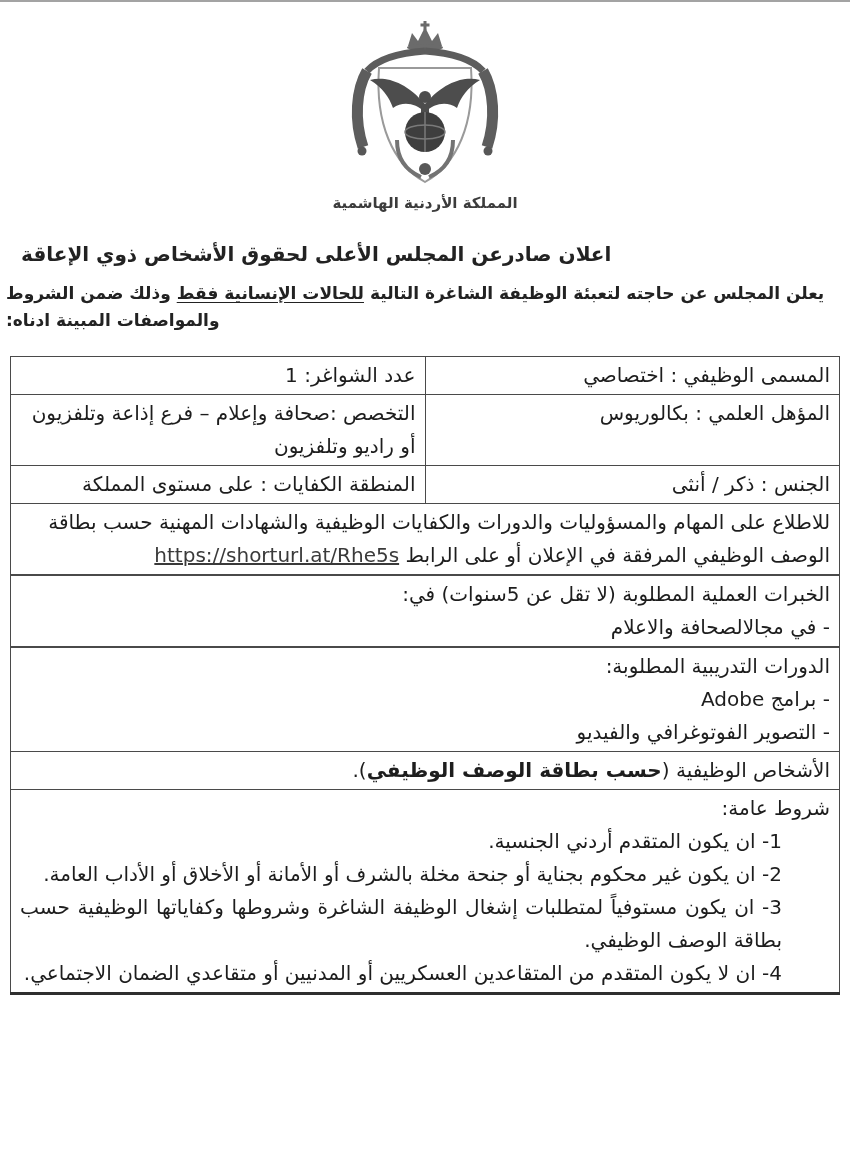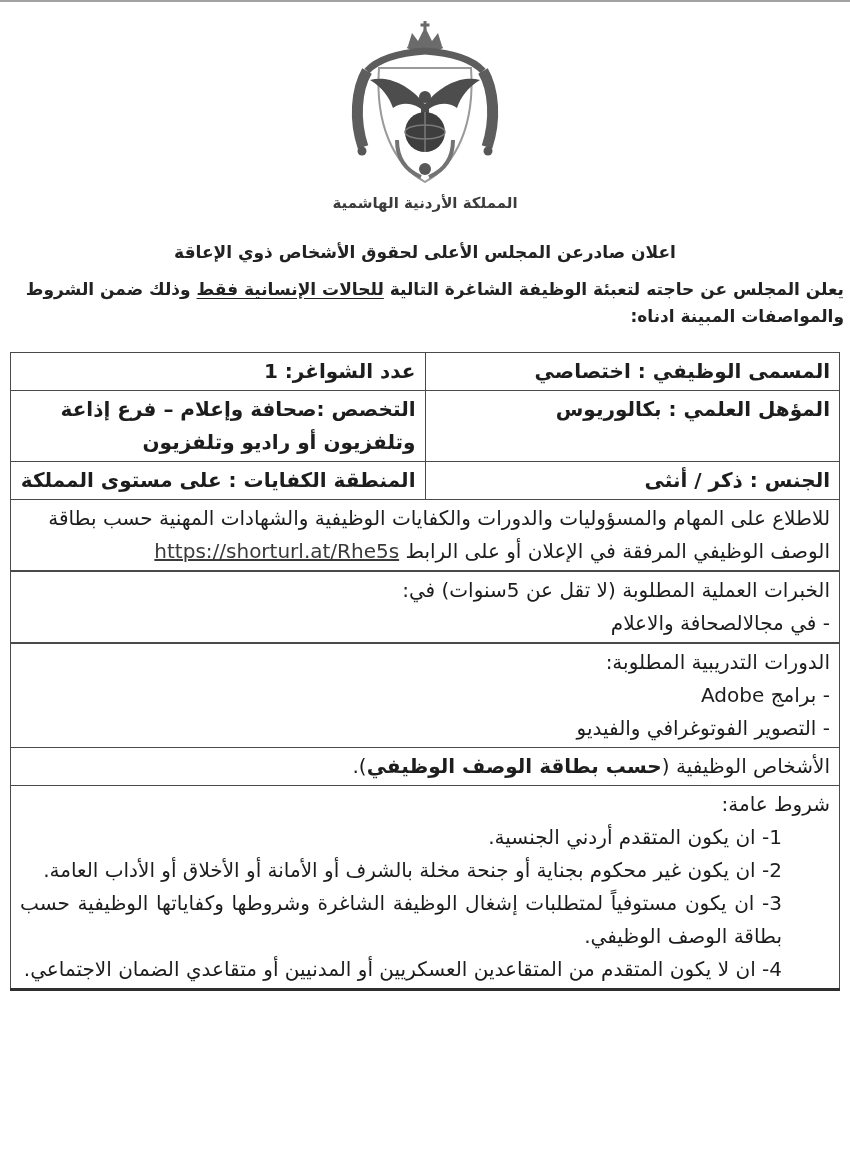--- a/index.html
+++ b/index.html
@@ -12,26 +12,27 @@
   }
   .page { position: relative; width: 850px; height: 1095px; }
   .top-line { height: 2px; background: #a3a3a3; width: 100%; }
   .emblem-wrap { text-align: center; margin-top: 16px; }
   .calligraphy {
     text-align: center;
     font-size: 15px; font-weight: bold; color: #3c3c3c;
     margin-top: 2px;
   }
   .title {
-    text-align: center; direction: rtl;
-    font-size: 17px; font-weight: bold; color: #222;
+    text-align: left; direction: rtl;
+    font-size: 20px; font-weight: bold; color: #222;
     margin-top: 30px;
+    padding-left: 21px;
   }
   .intro {
-    direction: rtl; text-align: right;
+    direction: rtl; text-align: left;
     font-size: 17px; font-weight: bold; color: #222;
     line-height: 1.6;
     margin: 14px 6px 0 6px;
   }
   .intro .u { text-decoration: underline; text-underline-offset: 3px; }
   table.job {
     direction: rtl;
     border-collapse: collapse;
     margin: 22px auto 0 auto;
     width: 830px;
@@ -40,21 +41,21 @@
     table-layout: fixed;
   }
   table.job td {
     border: 1px solid #4a4a4a;
     padding: 2px 9px;
     vertical-align: top;
     text-align: right;
     line-height: 1.65;
   }
   table.job tr:last-child td { border-bottom: 3px solid #2f2f2f; }
-  td.half { width: 50%; font-weight: bold; }
+  td.half { width: 50%; }
   td.center-cell { text-align: center; }
   td.link-cell { padding-bottom: 28px; }
   .thick-top { border-top-width: 2px !important; }
   a.doclink { color: #3a3a3a; text-decoration: underline; cursor: pointer; }
   .bold-part { font-weight: bold; }
   .cond-item { padding-right: 48px; text-align: justify; }
   .dots-cell { overflow-wrap: anywhere; overflow: hidden; }
   .dots { letter-spacing: 1px; }
 </style>
 </head>

